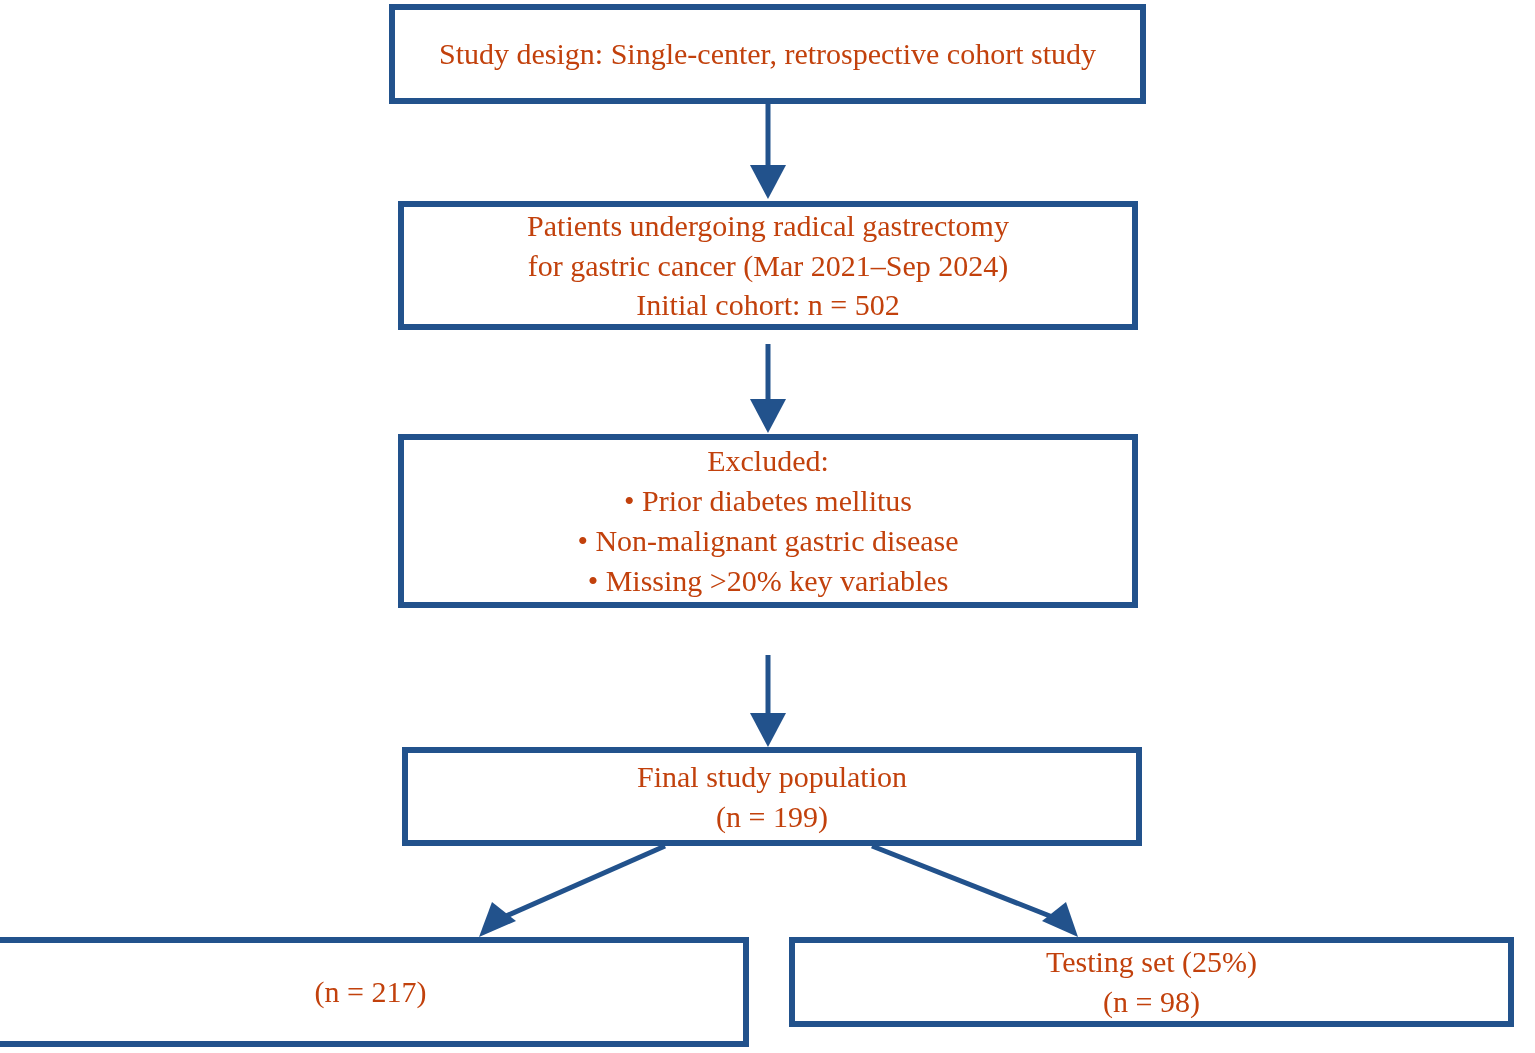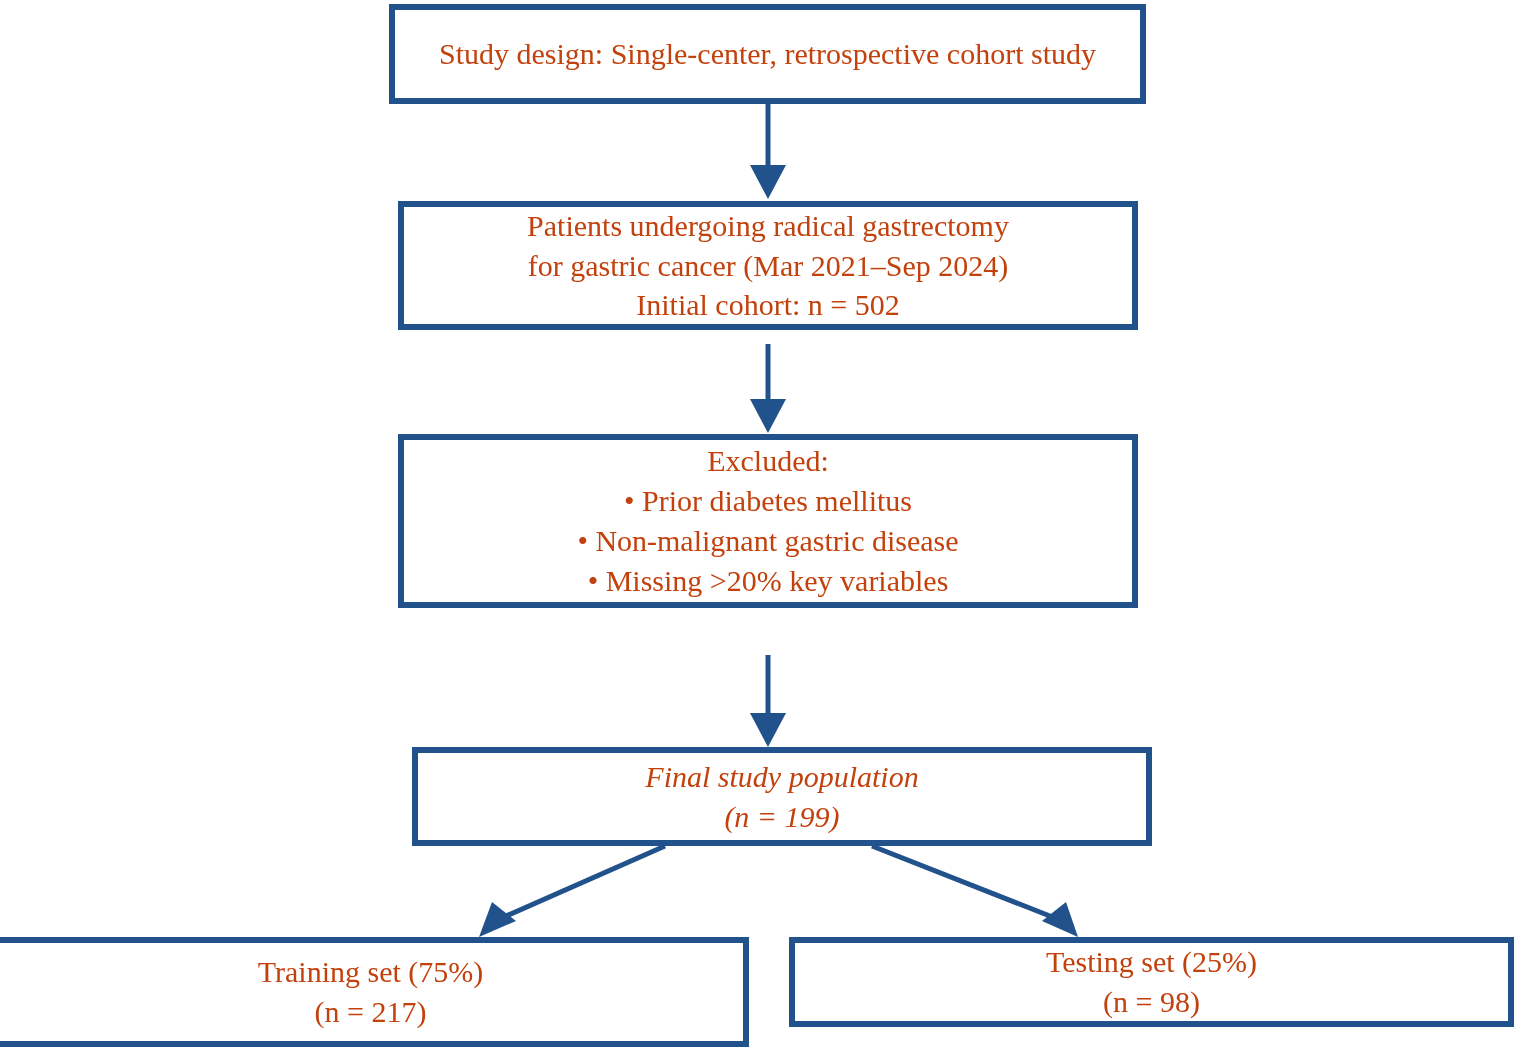--- a/index.html
+++ b/index.html
@@ -93,27 +93,26 @@
     <span class="line">Initial cohort: n = 502</span>
   </div>
 
   <div class="flow-box" style="left:398px; top:434px; width:740px; height:174px;">
     <span class="line">Excluded:</span>
     <span class="line">• Prior diabetes mellitus</span>
     <span class="line">• Non-malignant gastric disease</span>
     <span class="line">• Missing &gt;20% key variables</span>
   </div>
 
-  <div class="flow-box" style="left:412px; top:747px; width:740px; height:99px;font-style:italic;">
+  <div class="flow-box" style="left:402px; top:747px; width:740px; height:99px;">
     <span class="line">Final study population</span>
     <span class="line">(n = 199)</span>
   </div>
 
   <div class="flow-box" style="left:-8px; top:937px; width:757px; height:110px;">
-    <span class="line">Training set (75%)</span>
     <span class="line">(n = 217)</span>
   </div>
 
   <div class="flow-box" style="left:789px; top:937px; width:725px; height:90px;">
     <span class="line">Testing set (25%)</span>
     <span class="line">(n = 98)</span>
   </div>
 
 </div>
 

